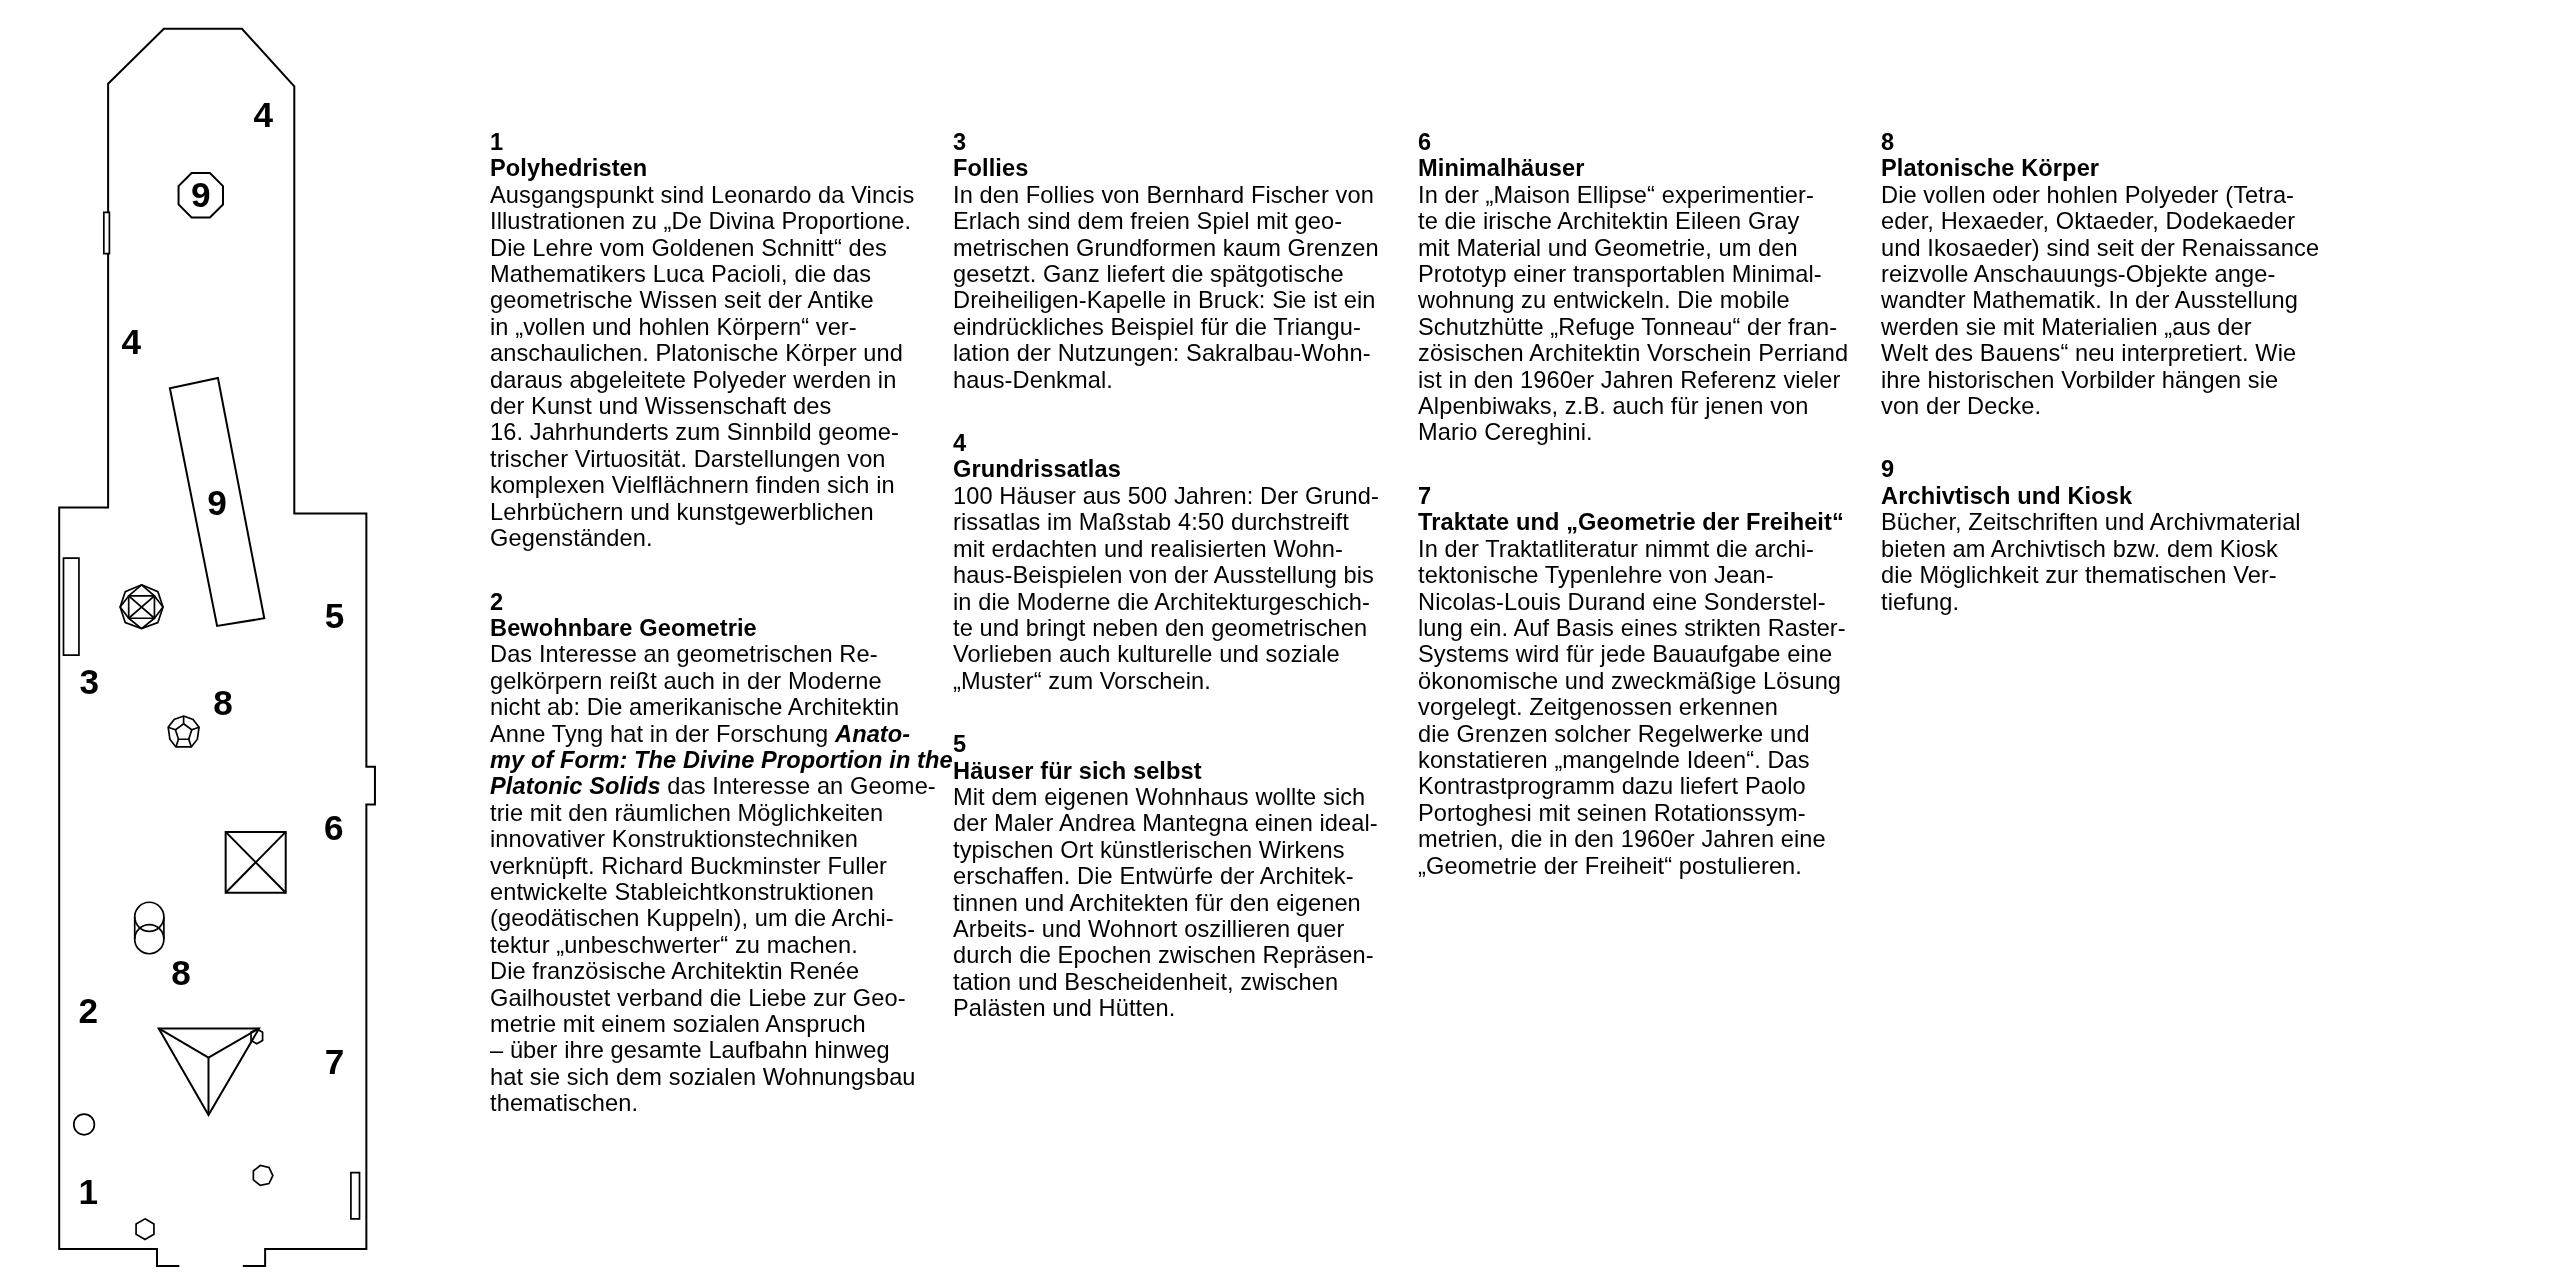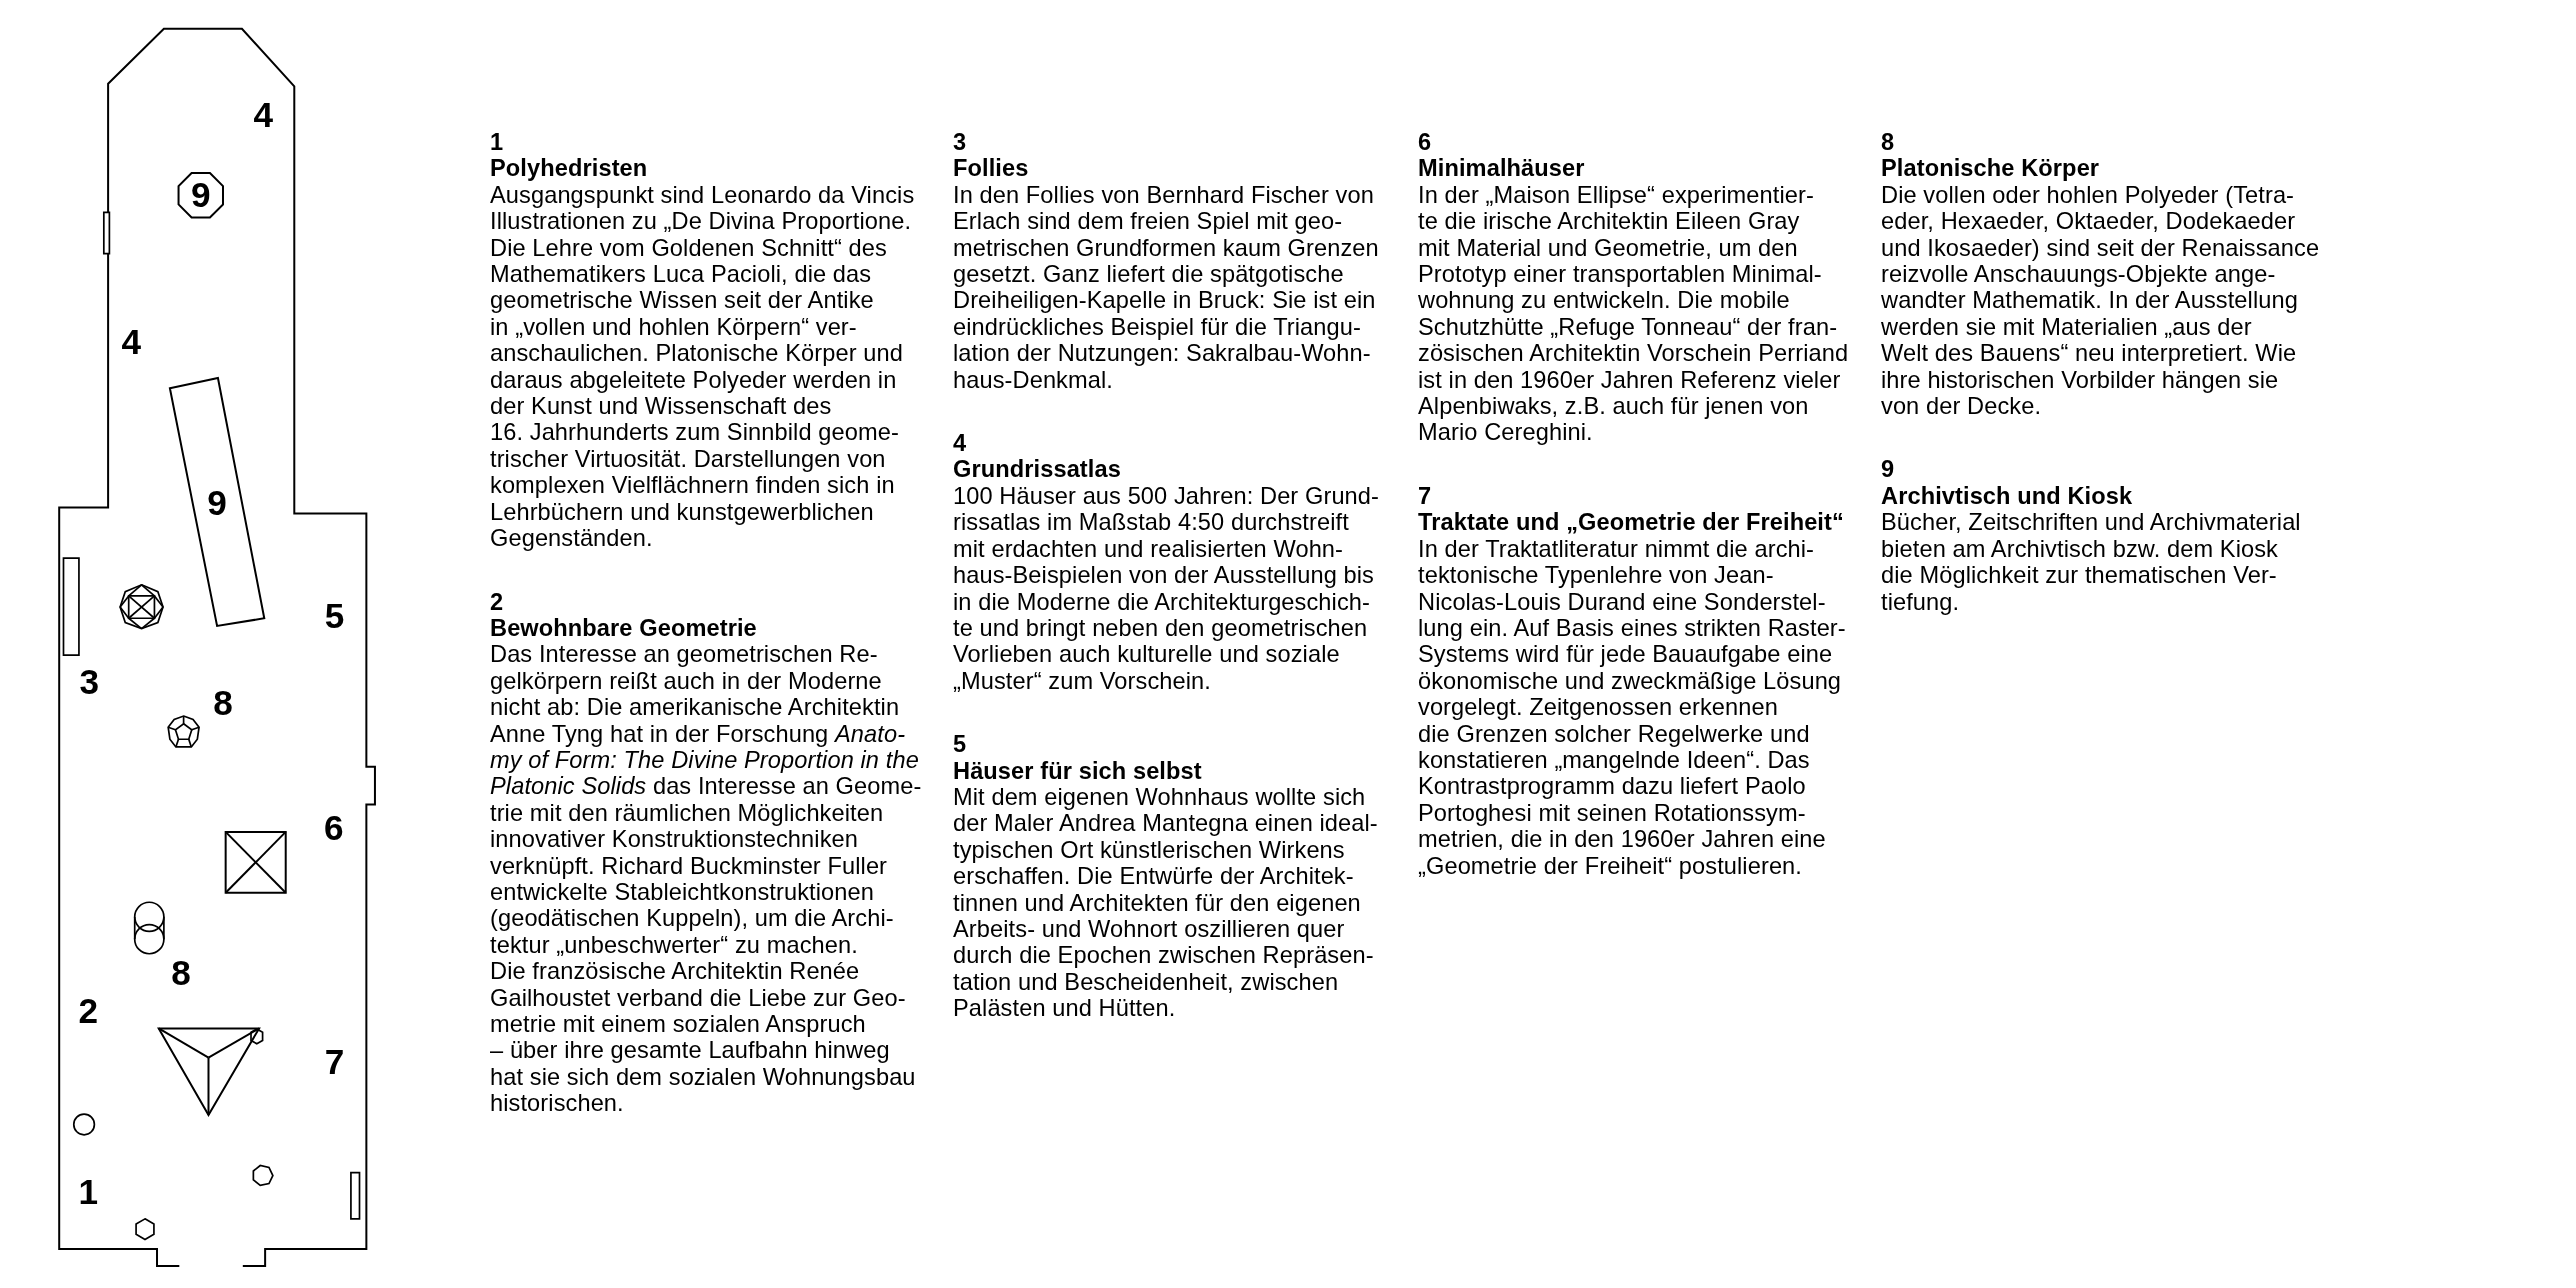--- a/index.html
+++ b/index.html
@@ -26,21 +26,21 @@
     top:129px;
     width:434px;
     font-size:23.6px;
     line-height:26.4px;
     letter-spacing:0.1px;
   }
   .section + .section{margin-top:37px;}
   .sec-num{font-weight:700;}
   .sec-title{font-weight:700;}
   .sec-line{white-space:nowrap;}
-  .it{font-style:italic;}
+  .it{font-style:italic;font-weight:bold;}
 </style>
 </head>
 <body>
 
 <svg id="plan-svg" width="429" height="1288" viewBox="0 0 500 1500" fill="none" stroke="#000" stroke-width="2" stroke-linejoin="miter">
 
   <path d="
     M 209,1475 L 183,1475 L 183,1455 L 69,1455
     L 69,591 L 126,591 L 126,97
     L 191,33 L 282,33 L 343,100
@@ -161,21 +161,21 @@
       <div class="sec-line">innovativer Konstruktionstechniken</div>
       <div class="sec-line">verknüpft. Richard Buckminster Fuller</div>
       <div class="sec-line">entwickelte Stableichtkonstruktionen</div>
       <div class="sec-line">(geodätischen Kuppeln), um die Archi-</div>
       <div class="sec-line">tektur „unbeschwerter“ zu machen.</div>
       <div class="sec-line">Die französische Architektin Renée</div>
       <div class="sec-line">Gailhoustet verband die Liebe zur Geo-</div>
       <div class="sec-line">metrie mit einem sozialen Anspruch</div>
       <div class="sec-line">– über ihre gesamte Laufbahn hinweg</div>
       <div class="sec-line">hat sie sich dem sozialen Wohnungsbau</div>
-      <div class="sec-line">historischen.</div>
+      <div class="sec-line">thematischen.</div>
     </div>
   </div>
 <div class="legend-col" style="left:953px">
     <div class="section">
       <div class="sec-num">3</div>
       <div class="sec-title">Follies</div>
       <div class="sec-line">In den Follies von Bernhard Fischer von</div>
       <div class="sec-line">Erlach sind dem freien Spiel mit geo-</div>
       <div class="sec-line">metrischen Grundformen kaum Grenzen</div>
       <div class="sec-line">gesetzt. Ganz liefert die spätgotische</div>

